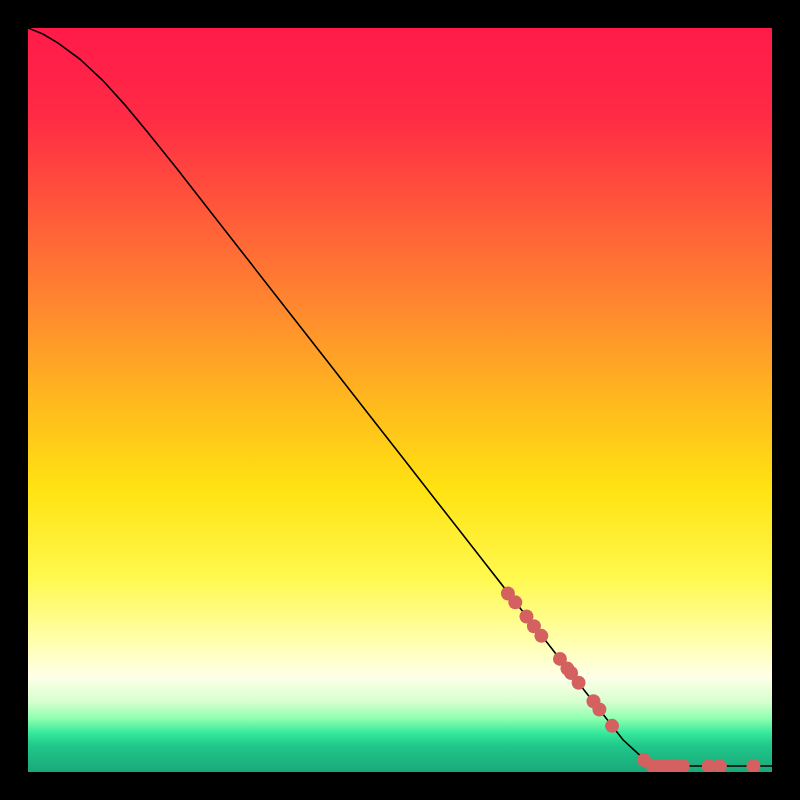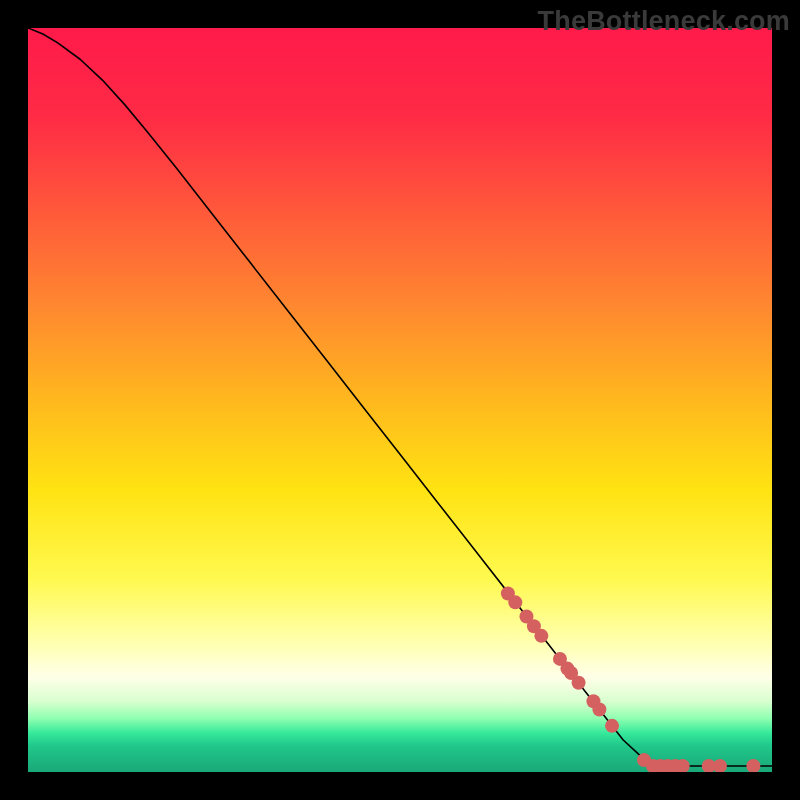--- a/index.html
+++ b/index.html
@@ -78,14 +78,13 @@
         <circle cx="624.96" cy="738.05" r="7" fill="#d46060"></circle>
         <circle cx="632.40" cy="738.05" r="7" fill="#d46060"></circle>
         <circle cx="639.84" cy="738.05" r="7" fill="#d46060"></circle>
         <circle cx="647.28" cy="738.05" r="7" fill="#d46060"></circle>
         <circle cx="654.72" cy="738.05" r="7" fill="#d46060"></circle>
         <circle cx="680.76" cy="738.05" r="7" fill="#d46060"></circle>
         <circle cx="691.92" cy="738.05" r="7" fill="#d46060"></circle>
         <circle cx="725.40" cy="738.05" r="7" fill="#d46060"></circle>
       </g>
     </svg>
-  <div class="watermark">TheBottleneck.com</div>
 </div>
 
 </body></html>

